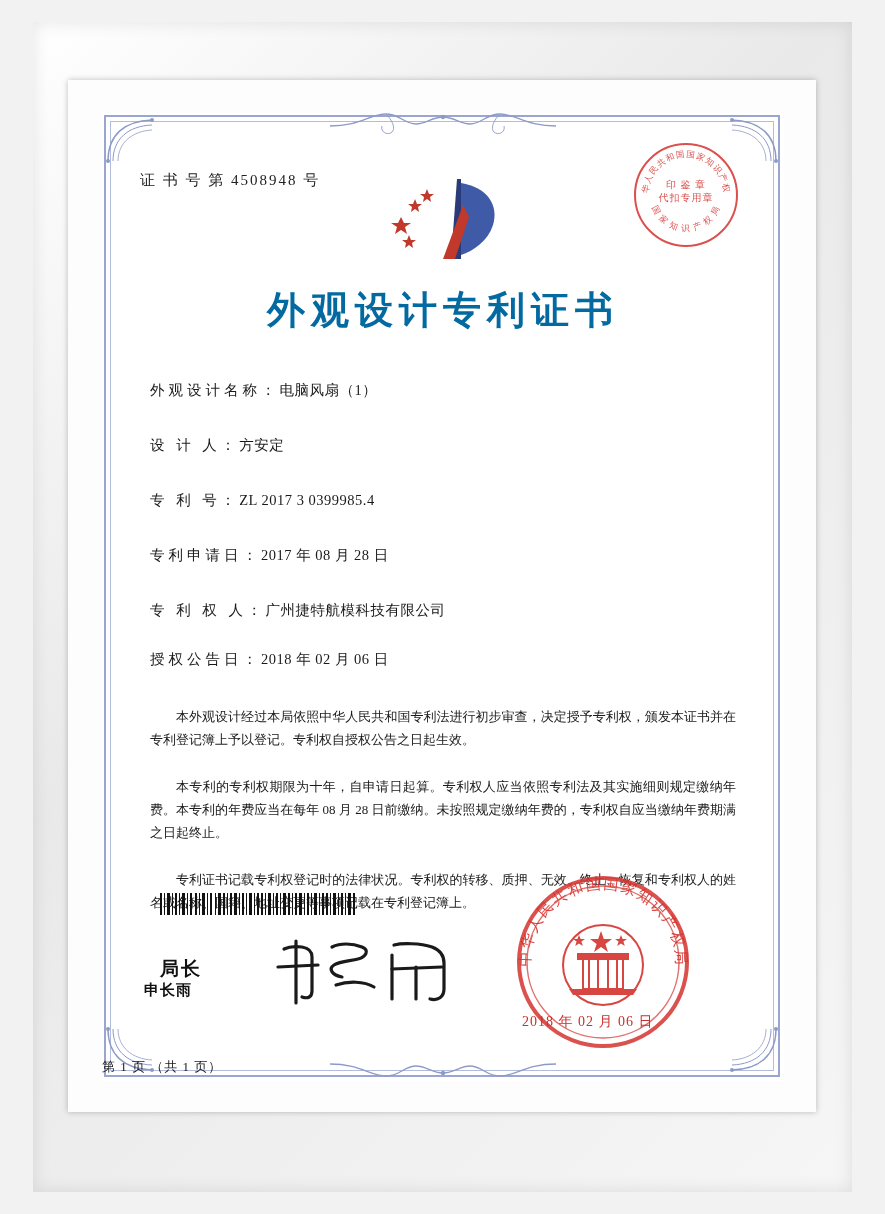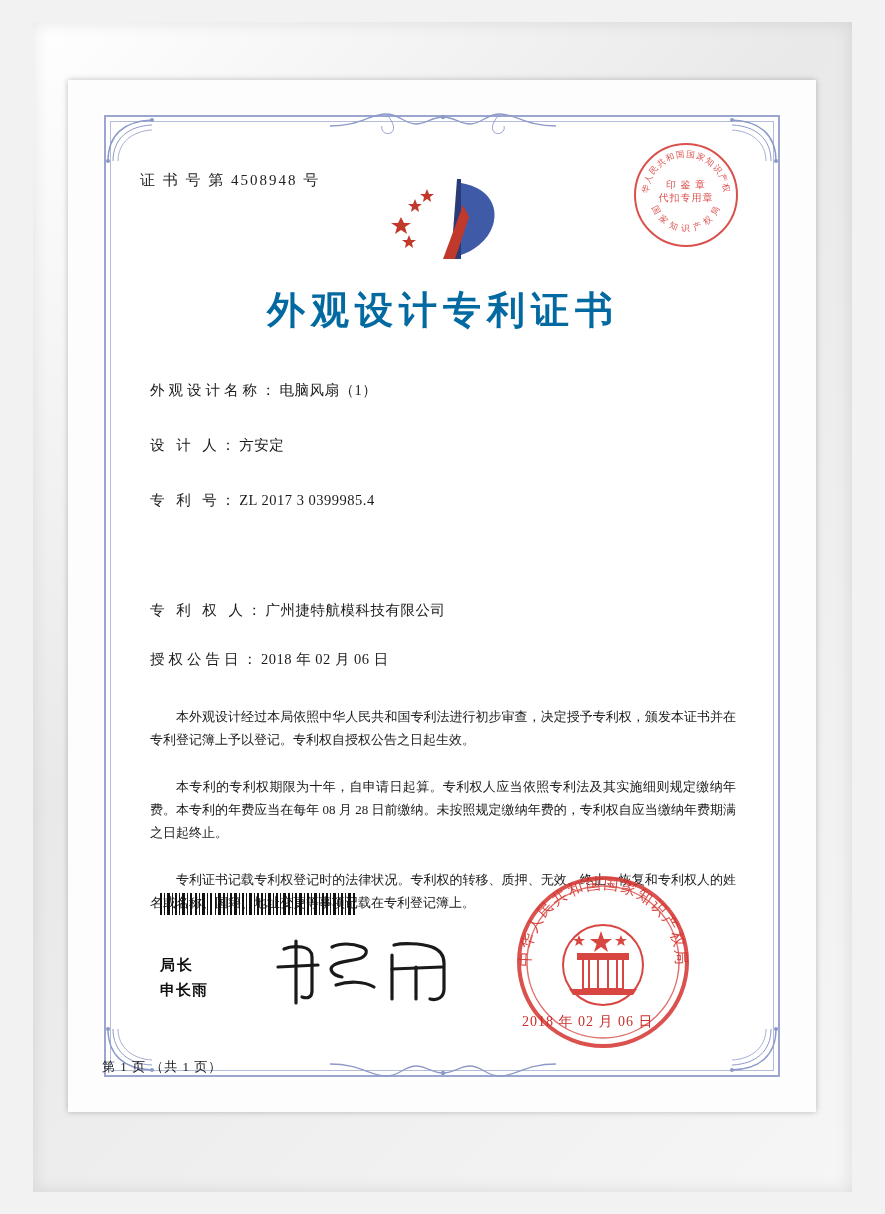--- a/index.html
+++ b/index.html
@@ -177,28 +177,28 @@
 
   #barcode {
     position: absolute;
     left: 58px; top: 780px;
     width: 198px; height: 22px;
   }
 
   #director-label {
     position: absolute;
     left: 58px; top: 843px;
-    font-size: 15px;
+    font-size: 19px;
     font-weight: bold;
     letter-spacing: 2px;
     color: #111;
   }
   #director-name {
     position: absolute;
-    left: 58px; top: 868px;
+    left: 42px; top: 868px;
     font-size: 15px;
     font-weight: bold;
     letter-spacing: 1px;
     color: #111;
   }
   #signature {
     position: absolute;
     left: 172px; top: 820px;
     width: 190px; height: 72px;
   }
@@ -314,20 +314,23 @@
   <div id="doc-title">外观设计专利证书</div>
 
   <div class="field-row" id="f-name">
     <span class="field-label">外观设计名称：</span><span class="field-value">电脑风扇（1）</span>
   </div>
   <div class="field-row" id="f-design">
     <span class="field-label">设    计    人：</span><span class="field-value">方安定</span>
   </div>
   <div class="field-row" id="f-patno">
     <span class="field-label">专    利    号：</span><span class="field-value">ZL 2017 3 0399985.4</span>
+  </div>
+  <div class="field-row" id="f-appdate">
+    <span class="field-label">专利申请日：</span><span class="field-value">2017 年 08 月 28 日</span>
   </div>
   <div class="field-row" id="f-owner">
     <span class="field-label">专 利 权 人：</span><span class="field-value">广州捷特航模科技有限公司</span>
   </div>
   <div class="field-row" id="f-pubdate">
     <span class="field-label">授权公告日：</span><span class="field-value">2018 年 02 月 06 日</span>
   </div>
 
   <div class="para" id="p1">本外观设计经过本局依照中华人民共和国专利法进行初步审查，决定授予专利权，颁发本证书并在专利登记簿上予以登记。专利权自授权公告之日起生效。</div>
   <div class="para" id="p2">本专利的专利权期限为十年，自申请日起算。专利权人应当依照专利法及其实施细则规定缴纳年费。本专利的年费应当在每年 08 月 28 日前缴纳。未按照规定缴纳年费的，专利权自应当缴纳年费期满之日起终止。</div>

